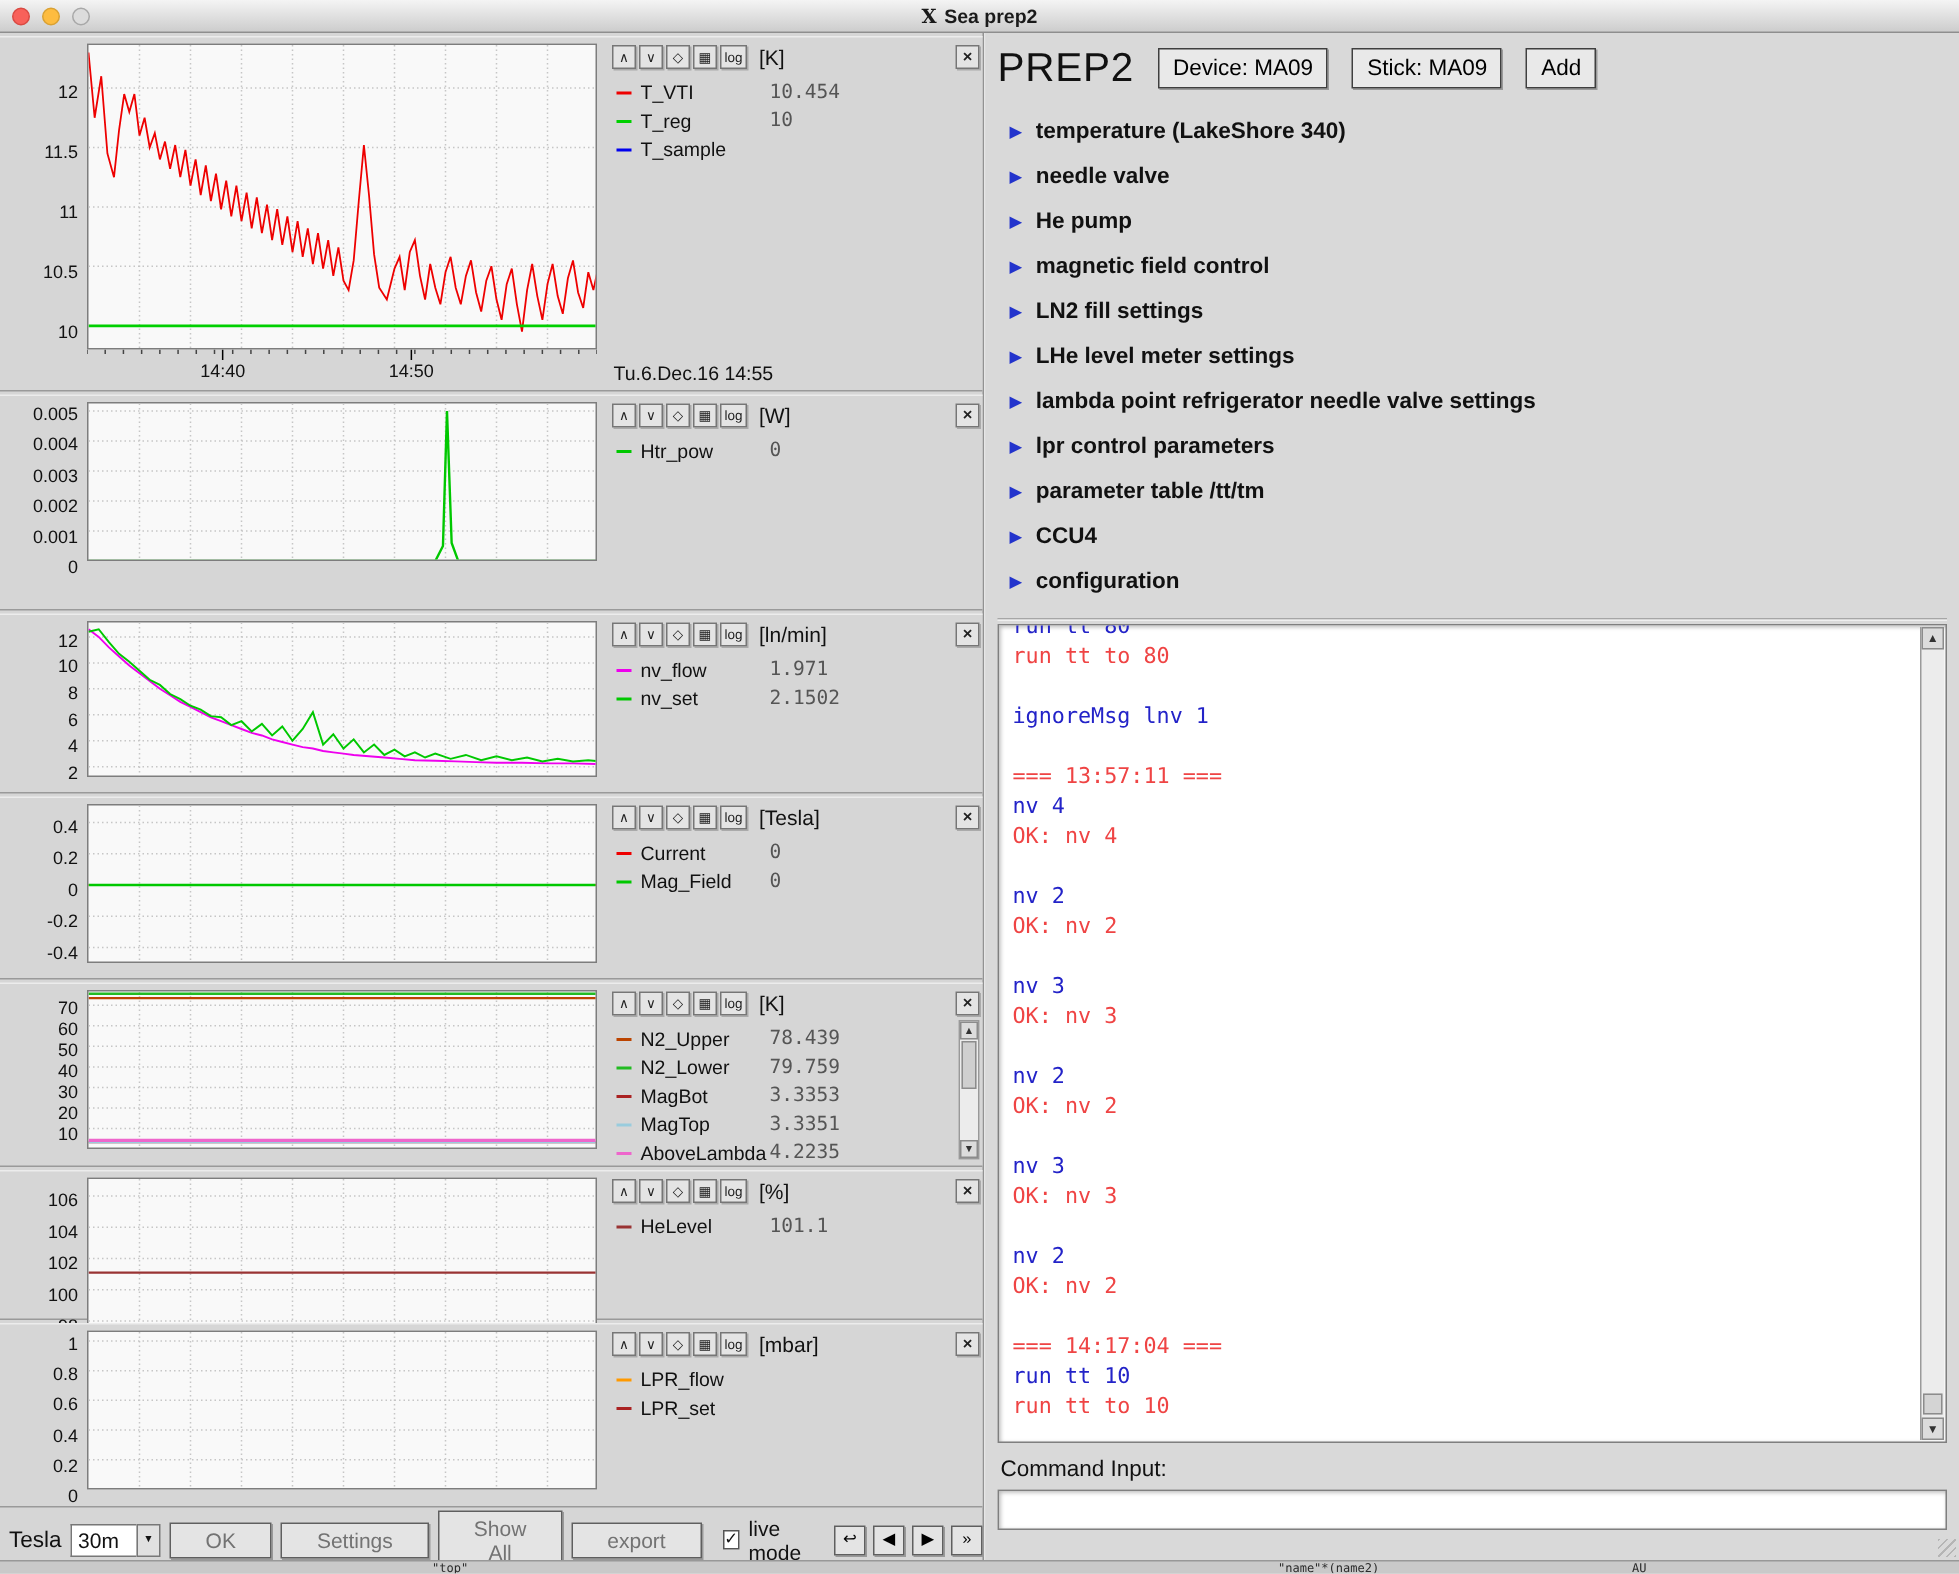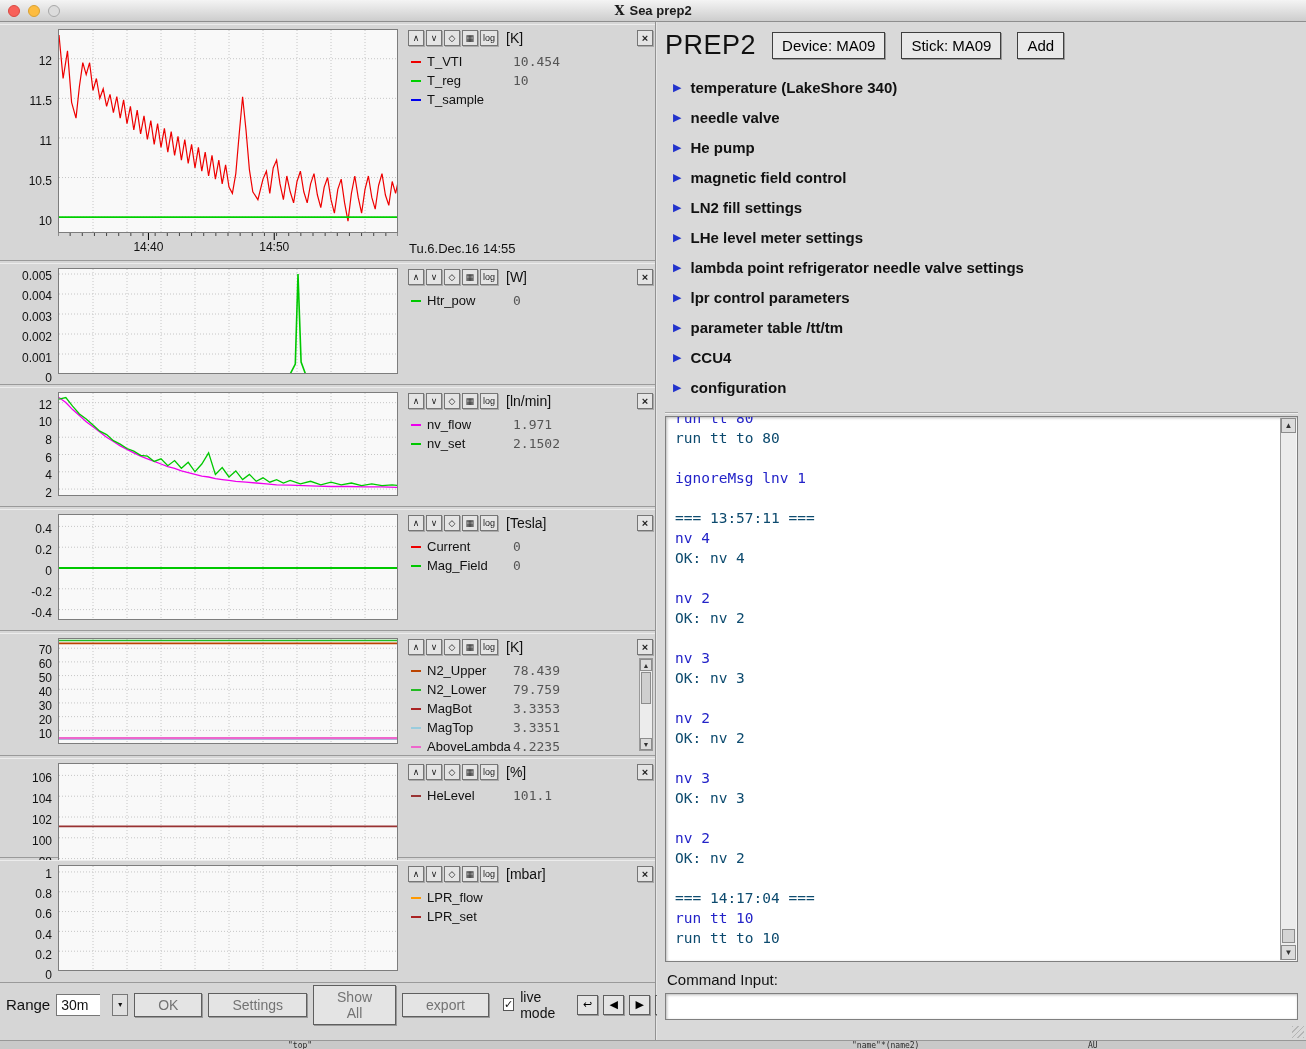--- a/index.html
+++ b/index.html
@@ -44,21 +44,21 @@
   .lval{color:#555;font-family:"DejaVu Sans Mono",monospace;font-size:13px;}
   .timestamp{position:absolute;left:1px;bottom:4px;font-size:13px;color:#111;}
 
   .lscroll{position:absolute;right:0;top:20px;bottom:4px;width:14px;background:#ececec;border:1px solid #999;display:flex;flex-direction:column;}
   .sarrow{height:12px;font-size:7px;text-align:center;line-height:12px;background:#dcdcdc;border:1px solid #8c8c8c;color:#333;}
   .lscroll .sthumb{height:32px;margin:1px;background:#cfcfcf;border:1px solid #8c8c8c;}
   .lscroll .fill{flex:1;}
 
   
   .controls{display:flex;align-items:center;gap:6px;padding:5px 4px 0 6px;height:34px;font-size:15px;}
-  .dropdown{display:flex;gap:12px;}
+  .dropdown{display:flex;}
   .dropdown .val{width:44px;height:22px;background:#fff;border:1px solid #777;border-right:none;font-size:14px;padding:2px 4px;}
   .dropdown .arrow{width:16px;height:22px;background:#e0e0e0;border:1px solid #777;font-size:7px;text-align:center;line-height:20px;}
   .btn{background:#e4e4e4;border:1px solid #5f5f5f;box-shadow:1px 1px 0 #999;padding:3px 23px;font-size:14px;font-family:inherit;color:#737373;}
   .checkbox{width:13px;height:13px;background:#fff;border:1px solid #555;font-size:11px;line-height:11px;text-align:center;margin-left:8px;}
   .cblabel{font-size:14px;}
   .navbtns{display:flex;gap:5px;margin-left:16px;}
   .navbtn{width:21px;height:20px;background:#e4e4e4;border:1px solid #5f5f5f;box-shadow:1px 1px 0 #999;font-size:11px;line-height:17px;text-align:center;}
 
   
   .prep-head{display:flex;align-items:center;gap:16px;height:38px;margin-bottom:4px;}
@@ -66,21 +66,21 @@
   .pbtn{font-size:15px;padding:4px 9px;background:#e9e9e9;border:1px solid #3f3f3f;box-shadow:1px 1px 0 #9a9a9a;font-family:inherit;}
   .tree{padding-top:4px;}
   .titem{display:flex;align-items:center;height:30px;gap:9px;padding-left:8px;}
   .tri{color:#2233cc;font-size:11px;}
   .tlabel{font-weight:bold;font-size:15px;}
   .hsep{margin:10px 0 2px 0;border-top:1px solid #a6a6a6;border-bottom:1px solid #efefef;}
   .io-label{font-size:15px;margin:8px 0 5px 2px;}
   .console{flex:1;background:#ffffff;border:1px solid #7f7f7f;box-shadow:inset 1px 1px 3px rgba(0,0,0,.28);position:relative;overflow:hidden;}
   .conlines{position:absolute;top:-9px;left:9px;right:22px;font-family:"DejaVu Sans Mono",monospace;font-size:14.5px;line-height:20px;white-space:pre;}
   .line.cmd{color:#2323c8;}
-  .line.resp{color:#0c4a6e;}
+  .line.resp{color:#ef4444;}
   .conscroll{position:absolute;top:1px;right:1px;bottom:1px;width:16px;background:#ececec;border-left:1px solid #9a9a9a;display:flex;flex-direction:column;}
   .conscroll .sarrow{height:15px;line-height:14px;font-size:8px;}
   .strough{position:relative;flex:1;}
   .sthumb2{position:absolute;left:1px;right:1px;bottom:2px;height:14px;background:#d4d4d4;border:1px solid #8c8c8c;}
   .cmd-label{font-size:15px;margin:9px 0 5px 2px;}
   .cmd-input{height:27px;background:#fff;border:1px solid #7f7f7f;box-shadow:inset 1px 1px 3px rgba(0,0,0,.28);font-size:14px;padding:2px 6px;width:100%;font-family:"DejaVu Sans Mono",monospace;}
   .grip{position:absolute;right:2px;bottom:2px;width:12px;height:12px;background:
     repeating-linear-gradient(135deg,#b5b5b5 0 1px,transparent 1px 4px);}
 
   
@@ -196,21 +196,21 @@
             <div class="lrow">
               <span class="ldash" style="background: rgb(0, 0, 238);"></span>
               <span class="lname">T_sample</span>
               <span class="lval"></span>
             </div>
           </div>
         <div class="timestamp">Tu.6.Dec.16 14:55</div>
       </div>
     </div>
 
-    <div class="panel" style="height:122px">
+    <div class="panel" style="height:144px">
       <div class="plotrow">
         <div class="yaxis">
             <div class="ylab" style="top: 1.07692px;">0.005</div>
             <div class="ylab" style="top: 21.4615px;">0.004</div>
             <div class="ylab" style="top: 41.8462px;">0.003</div>
             <div class="ylab" style="top: 62.2308px;">0.002</div>
             <div class="ylab" style="top: 82.6154px;">0.001</div>
             <div class="ylab" style="top: 103px;">0</div>
           </div>
         <div>
@@ -559,21 +559,21 @@
             <div class="lrow">
               <span class="ldash" style="background: rgb(170, 34, 34);"></span>
               <span class="lname">LPR_set</span>
               <span class="lval"></span>
             </div>
           </div>
       </div>
     </div>
 
     <div class="controls">
-      <span>Range</span>
+      <span>Tesla</span>
       <div class="dropdown">
         <div class="val">30m</div>
         <div class="arrow">▼</div>
       </div>
       <button class="btn">OK</button>
       <button class="btn">Settings</button>
       <button class="btn">Show All</button>
       <button class="btn">export</button>
       <div class="checkbox">✓</div>
       <span class="cblabel">live mode</span>

